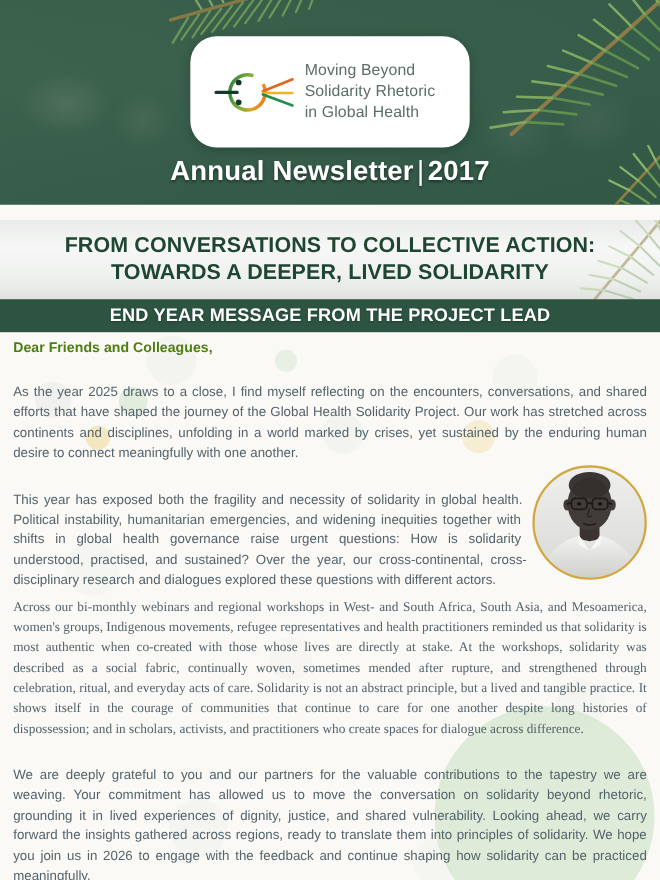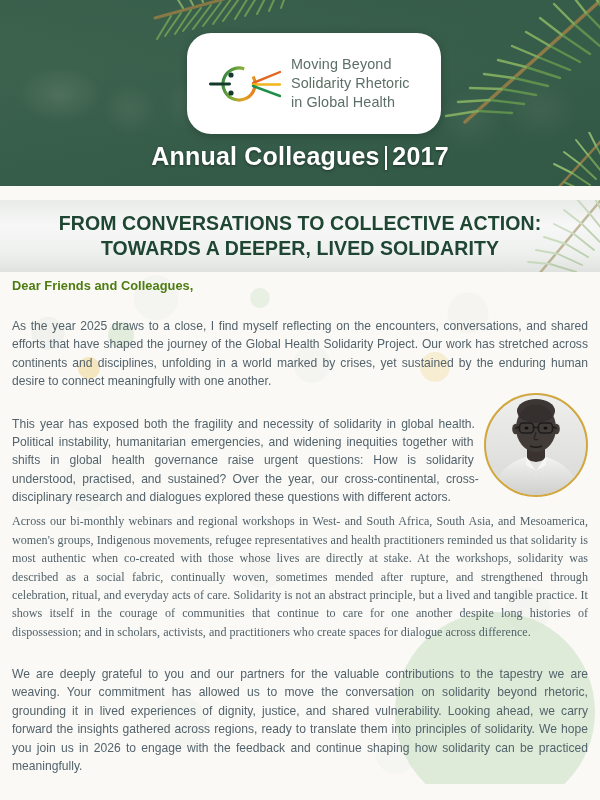--- a/index.html
+++ b/index.html
@@ -54,21 +54,21 @@
 
   
   .pine {
     position: absolute;
     pointer-events: none;
   }
 
   
   .logo-card {
     position: absolute;
-    left: 187px;
+    left: 173px;
     top: 33px;
     width: 254px;
     height: 101px;
     background: #ffffff;
     border-radius: 24px;
     box-shadow: 0 2px 10px rgba(0,0,0,0.22);
     display: flex;
     align-items: center;
     padding: 0 14px 0 16px;
     gap: 10px;
@@ -331,21 +331,21 @@
         <path d="M50 32 L77 21" stroke="#e2661f" stroke-width="2.4" fill="none" stroke-linecap="round"></path>
         <path d="M50 33.5 L77 33.5" stroke="#f0b41c" stroke-width="2.4" fill="none" stroke-linecap="round"></path>
         <path d="M50 35 L77 45" stroke="#1f8f4a" stroke-width="2.4" fill="none" stroke-linecap="round"></path>
       </svg>
       <div class="logo-text">Moving Beyond
 Solidarity Rhetoric
 in Global Health</div>
     </div>
 
     <div class="newsletter-line">
-      <span>Annual Colleagues</span><span class="sep">|</span><span>2017</span>
+      <span>Annual Newsletter</span><span class="sep">|</span><span>2017</span>
     </div>
   </div>
 
   <div class="title-band">
     <svg class="title-band-branch" viewBox="0 0 130 95">
       <g stroke-linecap="round" fill="none" opacity="0.7">
         <path d="M126 2 L54 88" stroke="#a09060" stroke-width="2.5"></path>
         <g stroke="#9fbb8a" stroke-width="1.9">
           <path d="M118 12 L130 34"></path>
             <path d="M110 22 L126 42"></path>
@@ -364,20 +364,23 @@
           <path d="M86 52 L64 45"></path>
             <path d="M78 62 L56 58"></path>
           <path d="M70 72 L48 70"></path>
         </g>
       </g>
     </svg>
     <div class="title-text">FROM CONVERSATIONS TO COLLECTIVE ACTION:
 TOWARDS A DEEPER, LIVED SOLIDARITY</div>
   </div>
 
+  <div class="subhead-bar">
+    <span class="subhead-text">END YEAR MESSAGE FROM THE PROJECT LEAD</span>
+  </div>
 
   <div class="body-area">
     <div class="paper-texture"></div>
 
     <div class="deco" style="left:395px; top:340px; width:200px; height:200px; background:#cfe3c9; opacity:0.65;"></div>
     <div class="deco" style="left:108px; top:50px; width:26px; height:26px; background:#cfe3c9; opacity:0.55;"></div>
     <div class="deco" style="left:78px; top:85px; width:22px; height:22px; background:#f2e0ae; opacity:0.75;"></div>
     <div class="deco" style="left:420px; top:80px; width:30px; height:30px; background:#f4e3b6; opacity:0.55;"></div>
     <div class="deco" style="left:250px; top:16px; width:20px; height:20px; background:#d6e8cf; opacity:0.5;"></div>
 

